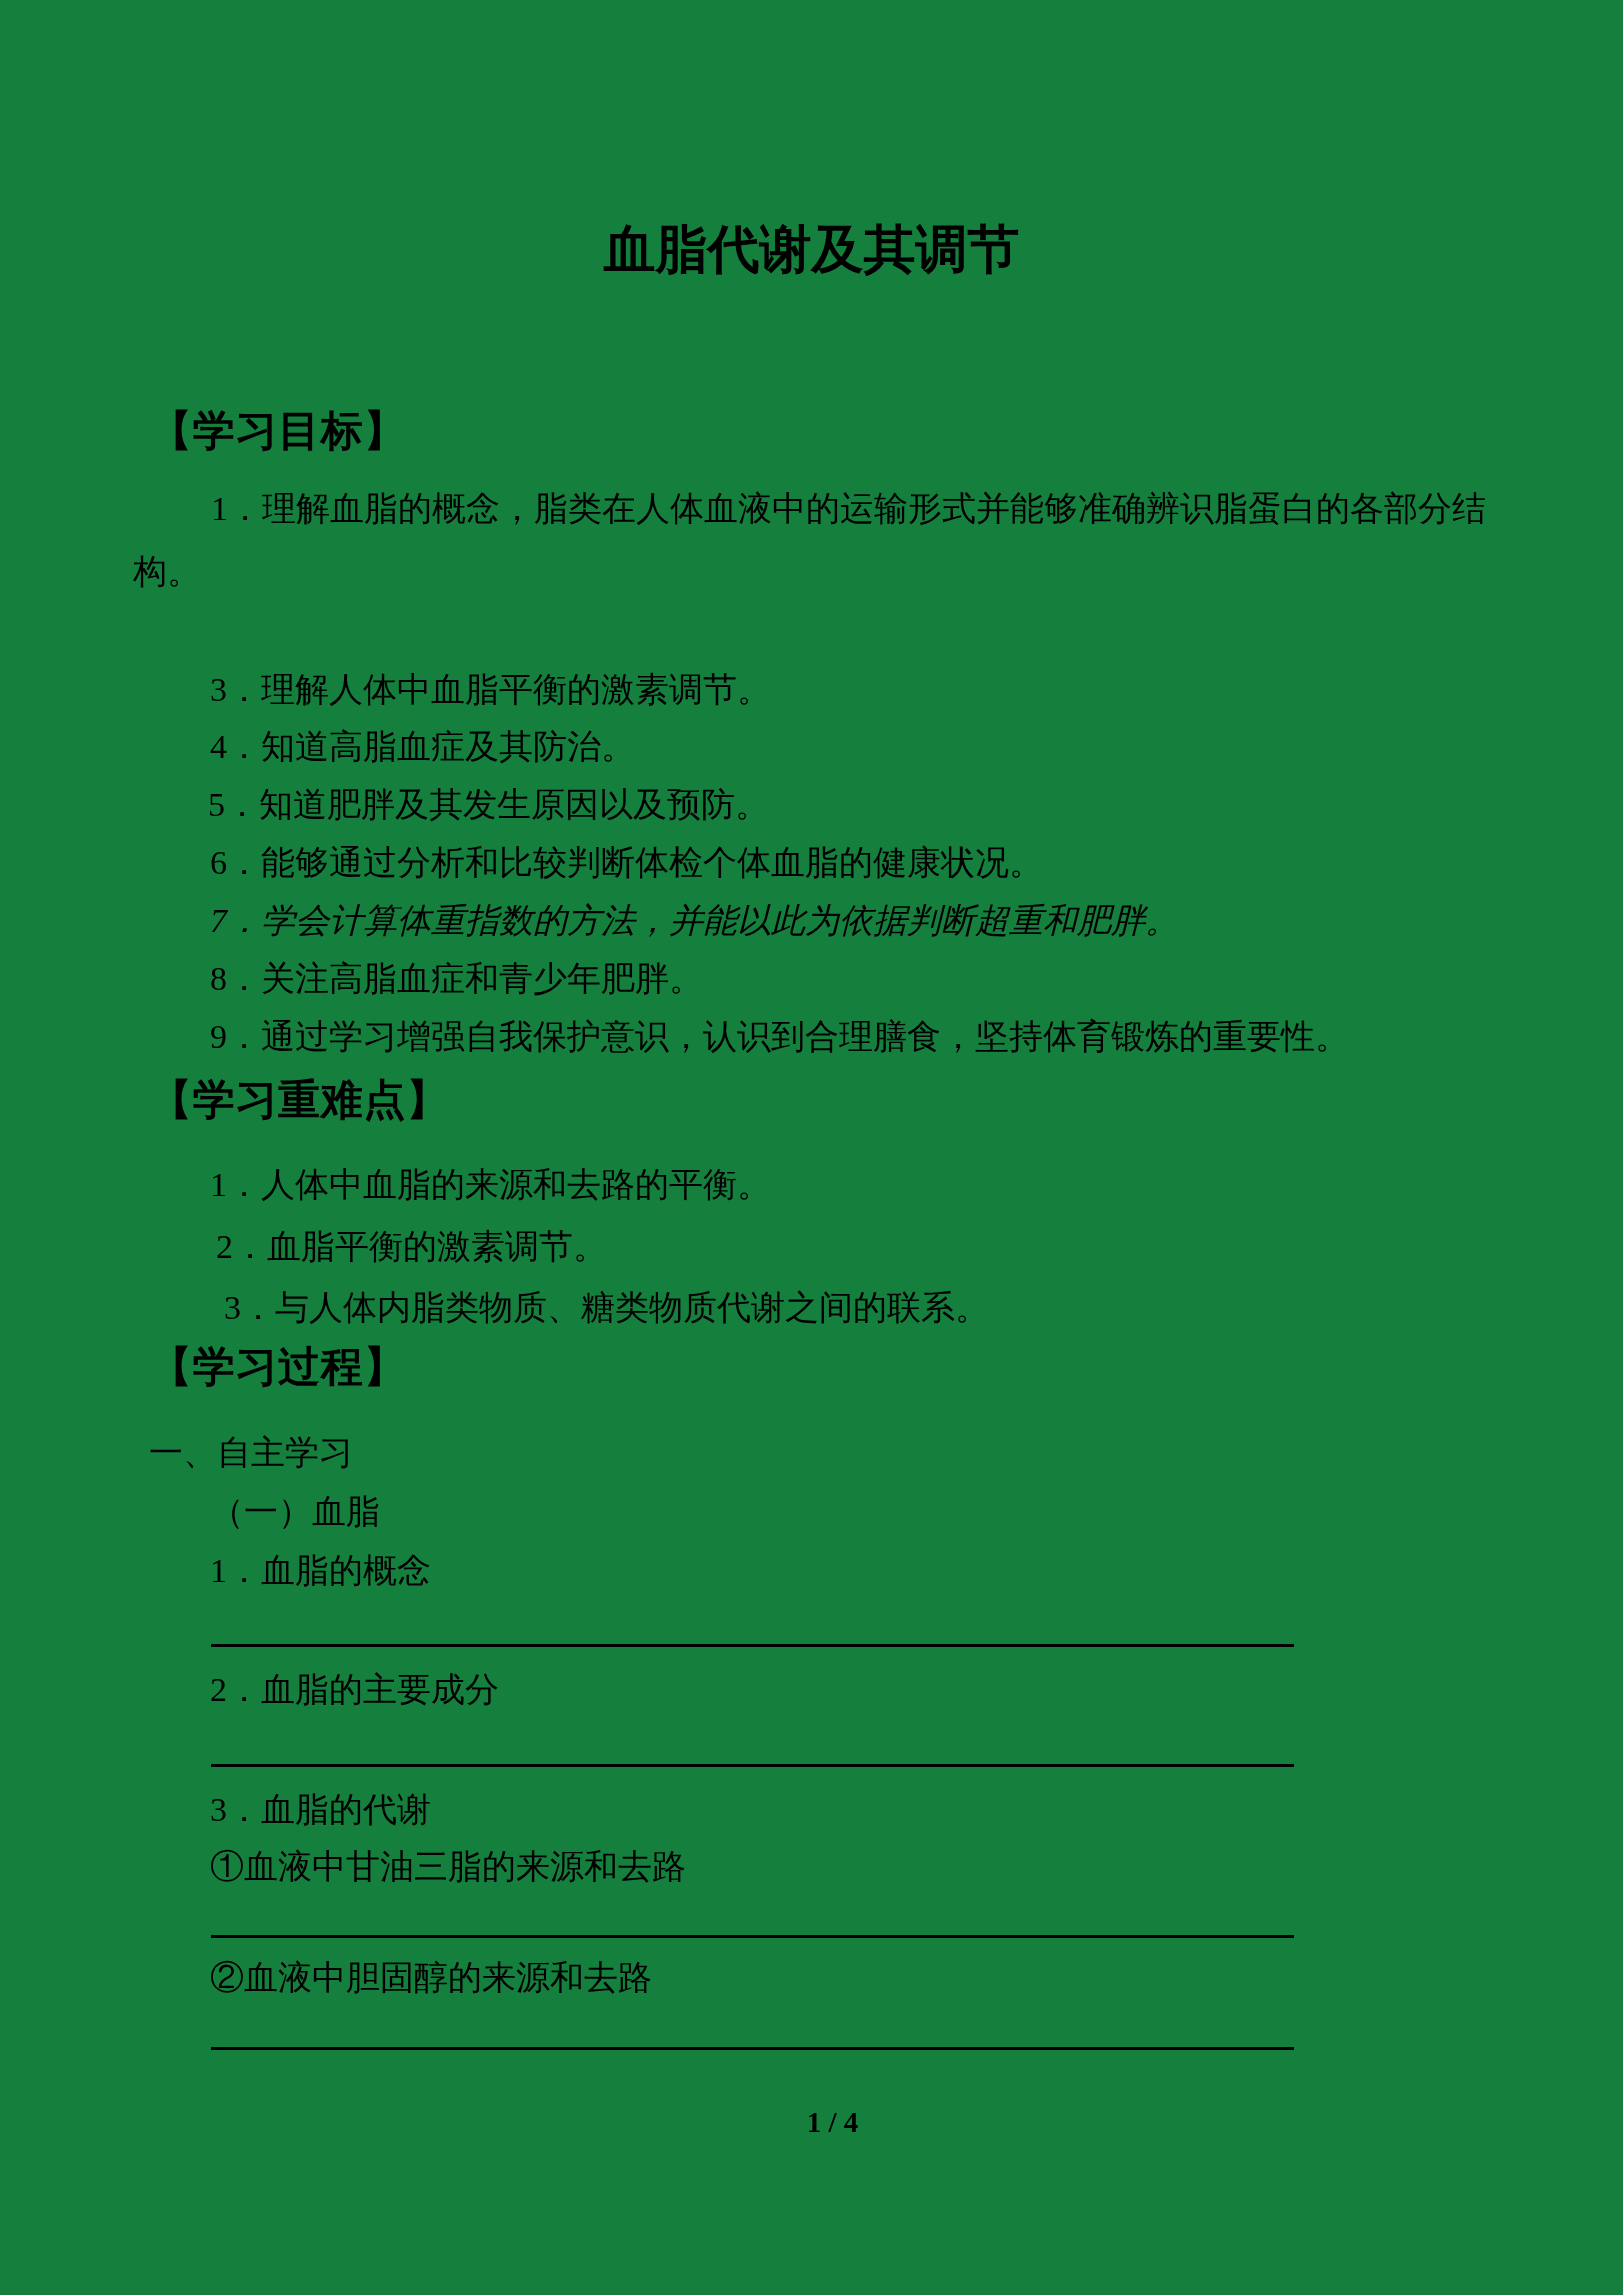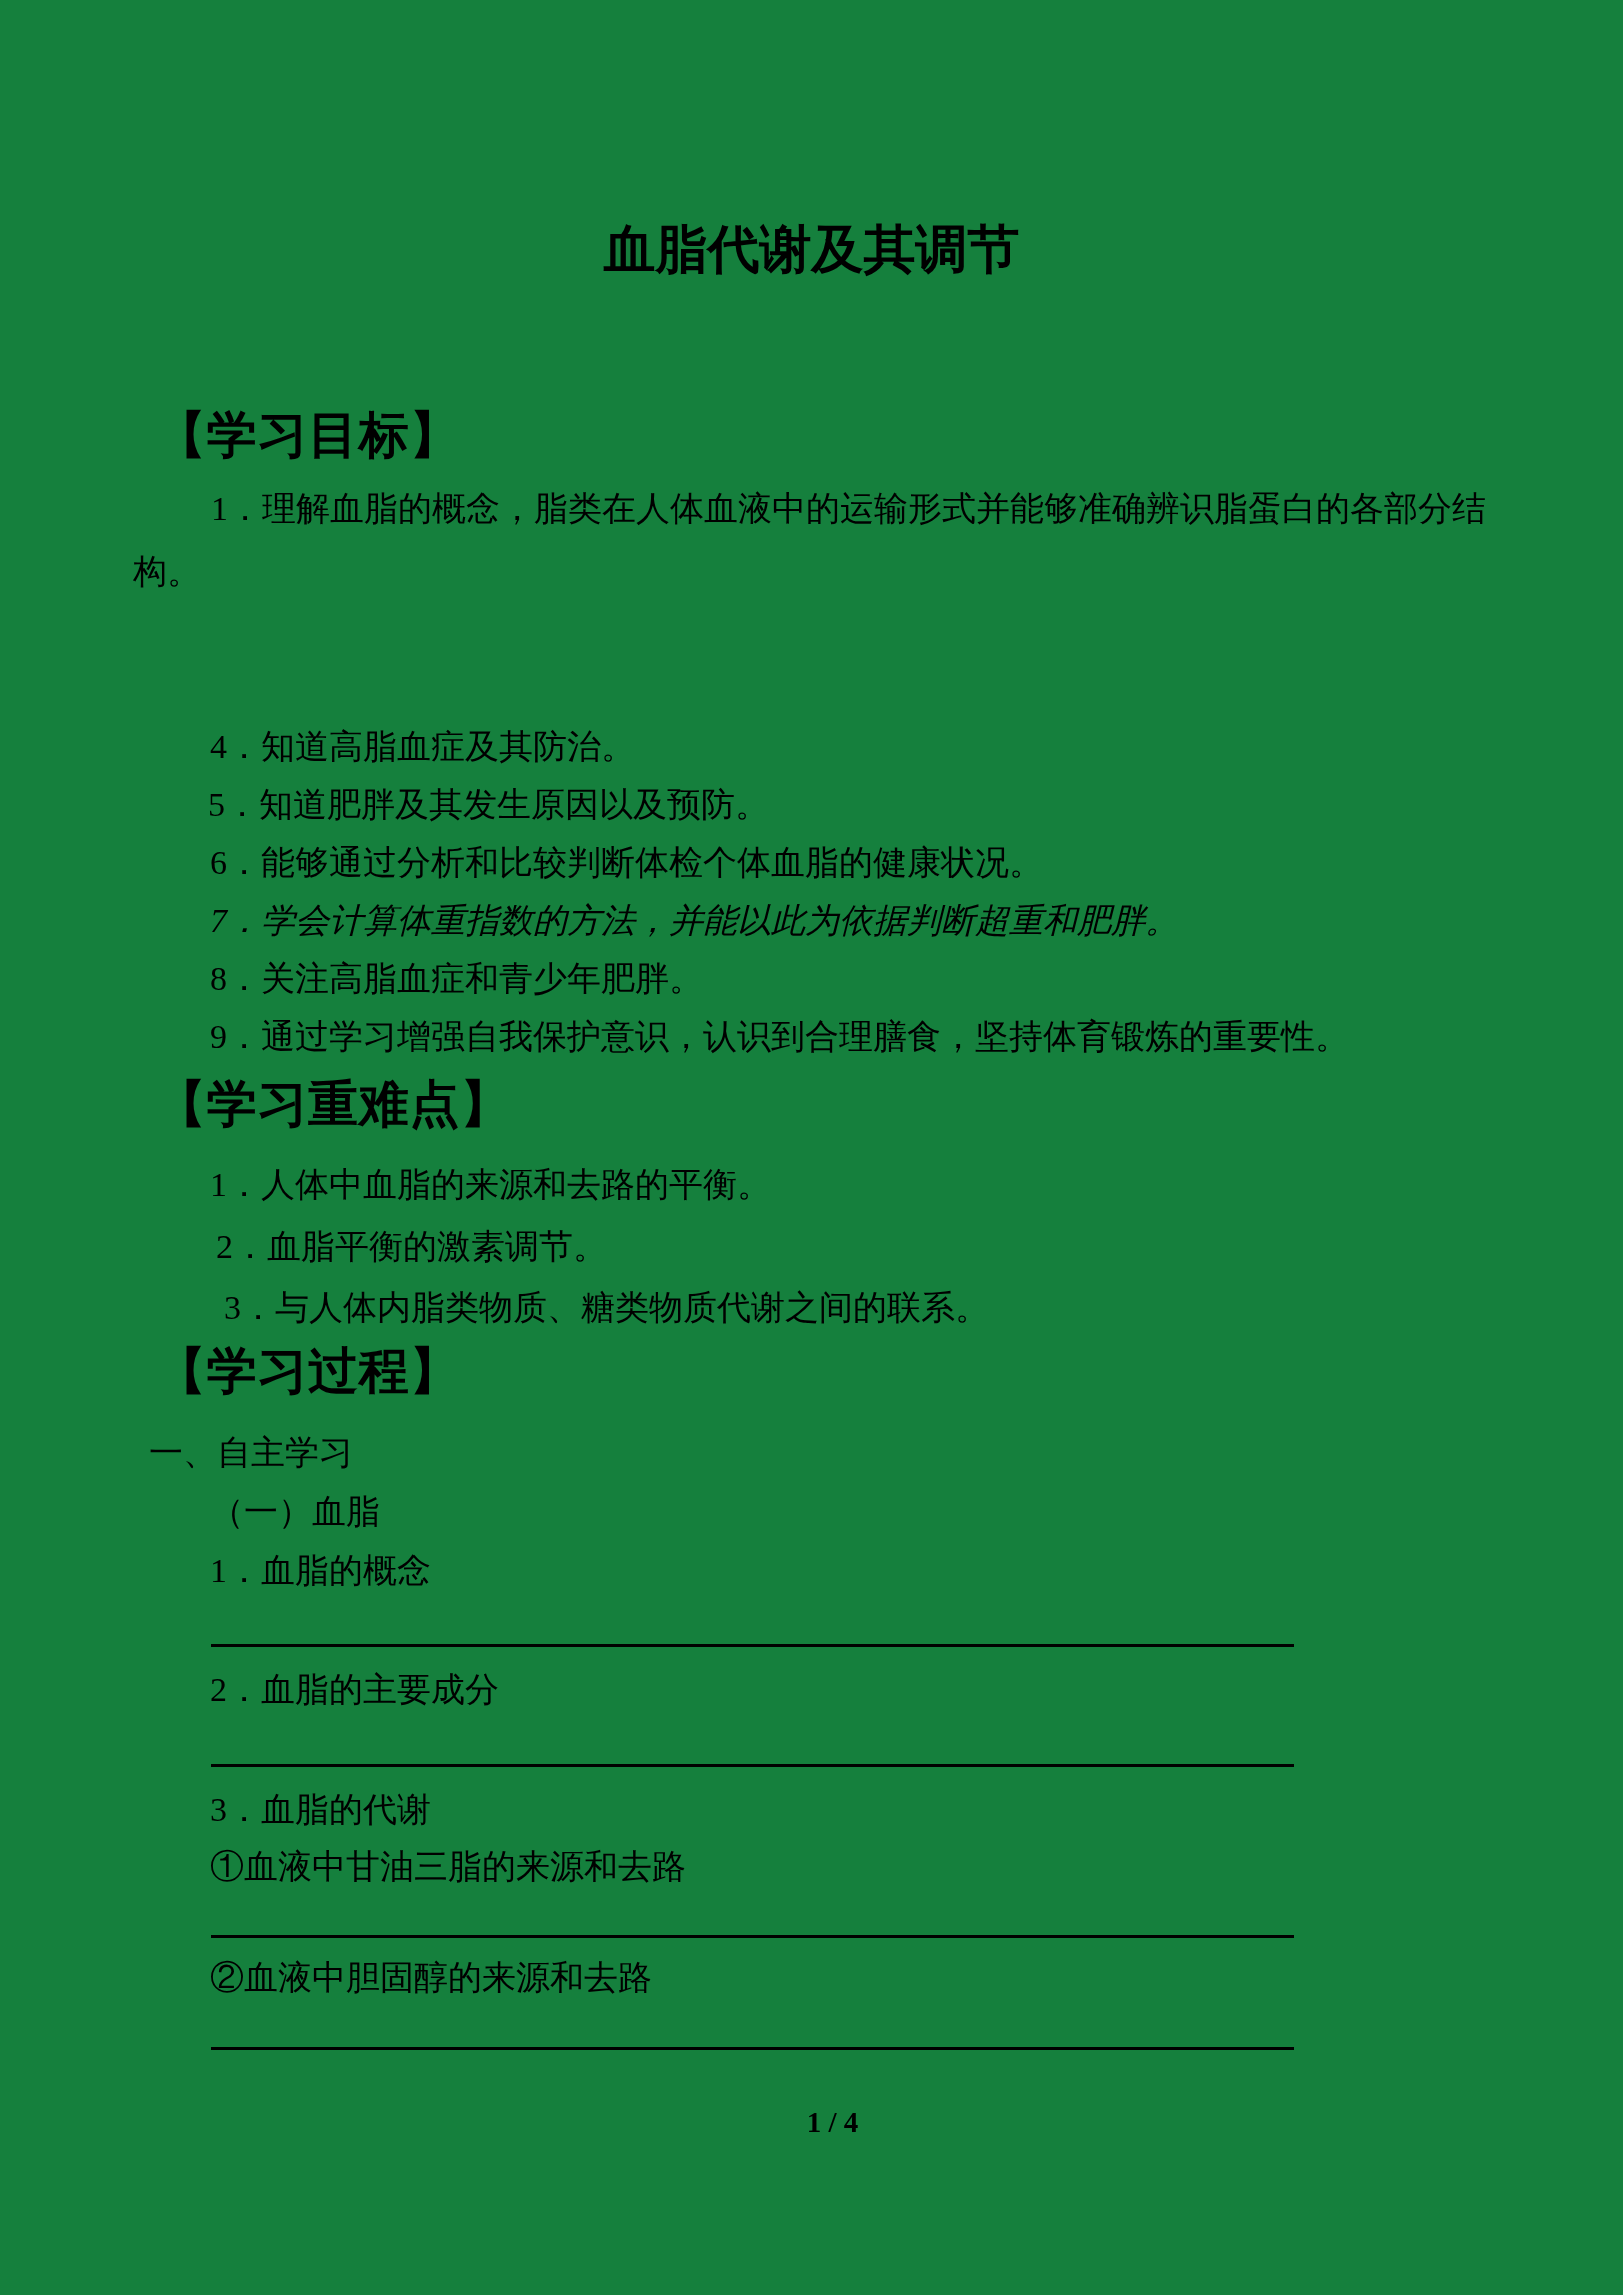--- a/index.html
+++ b/index.html
@@ -23,25 +23,24 @@
   }
   .doc-title {
     left: 0;
     width: 100%;
     text-align: center;
     font-size: 52px;
     font-weight: bold;
     font-family: "Liberation Serif", "DejaVu Serif", serif;
   }
   .section-heading {
-    font-size: 50px;
+    font-size: 42px;
     font-weight: bold;
     font-family: "Liberation Sans", "DejaVu Sans", sans-serif;
     letter-spacing: 0.7px;
-    margin-left: 6px;
   }
   .body-text {
     font-size: 34px;
     font-family: "Liberation Serif", "DejaVu Serif", serif;
   }
   .answer-line {
     position: absolute;
     left: 211px;
     width: 1083px;
     height: 2.7px;
@@ -61,20 +60,21 @@
 
 <div class="page">
 
   <div class="abs doc-title" style="top:222px;">血脂代谢及其调节</div>
 
   <div class="abs section-heading" style="top:408px; left:150px;">【学习目标】</div>
 
   <div class="abs body-text" style="top:491px; left:211px;">1．理解血脂的概念，脂类在人体血液中的运输形式并能够准确辨识脂蛋白的各部分结</div>
   <div class="abs body-text" style="top:554px; left:133px;">构。</div>
 
+  <div class="abs body-text" style="top:672px; left:210px;">3．理解人体中血脂平衡的激素调节。</div>
   <div class="abs body-text" style="top:729px; left:210px;">4．知道高脂血症及其防治。</div>
   <div class="abs body-text" style="top:787px; left:208px;">5．知道肥胖及其发生原因以及预防。</div>
   <div class="abs body-text" style="top:845px; left:210px;">6．能够通过分析和比较判断体检个体血脂的健康状况。</div>
   <div class="abs body-text" style="top:903px; left:210px;font-style:italic;">7．学会计算体重指数的方法，并能以此为依据判断超重和肥胖。</div>
   <div class="abs body-text" style="top:961px; left:210px;">8．关注高脂血症和青少年肥胖。</div>
   <div class="abs body-text" style="top:1019px; left:210px;">9．通过学习增强自我保护意识，认识到合理膳食，坚持体育锻炼的重要性。</div>
 
   <div class="abs section-heading" style="top:1077px; left:150px;">【学习重难点】</div>
 
   <div class="abs body-text" style="top:1167px; left:210px;">1．人体中血脂的来源和去路的平衡。</div>

